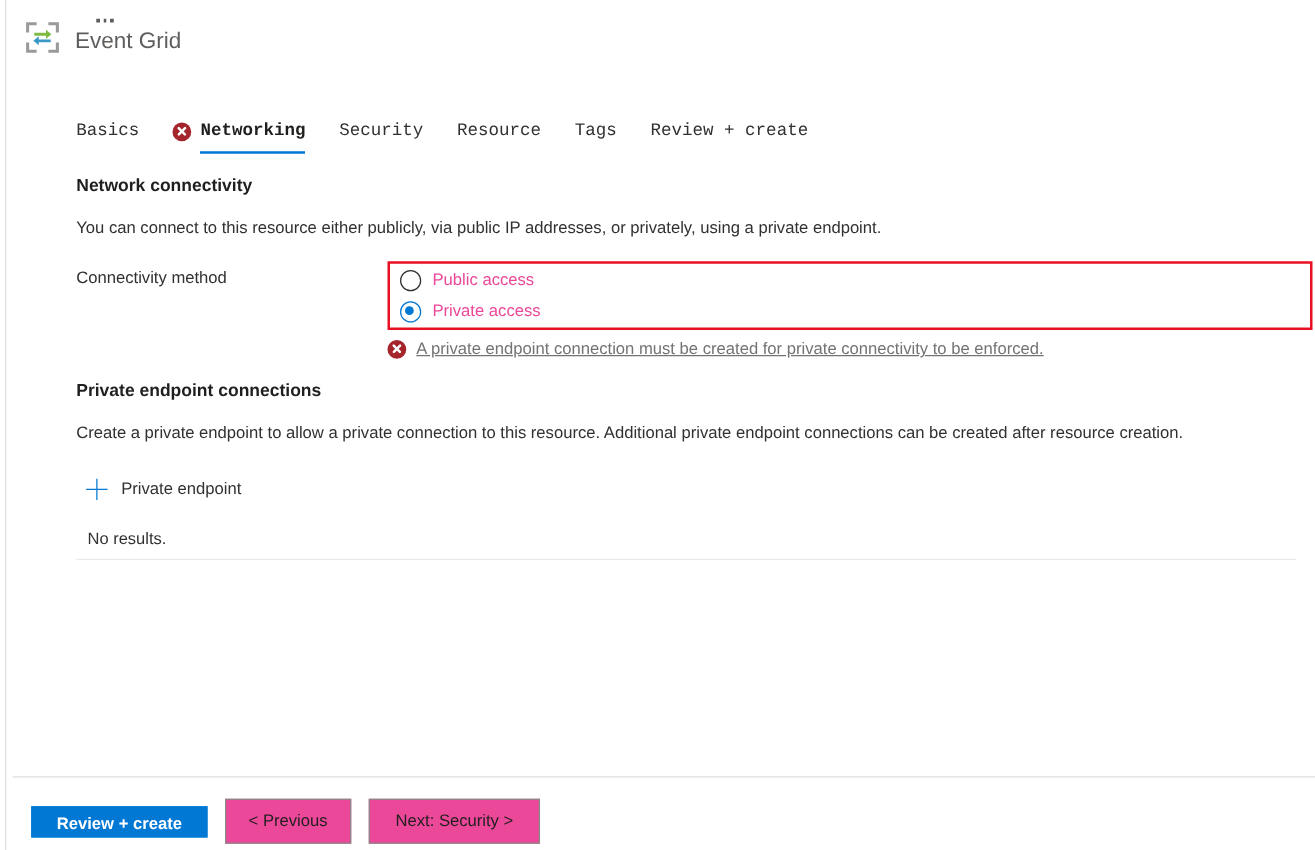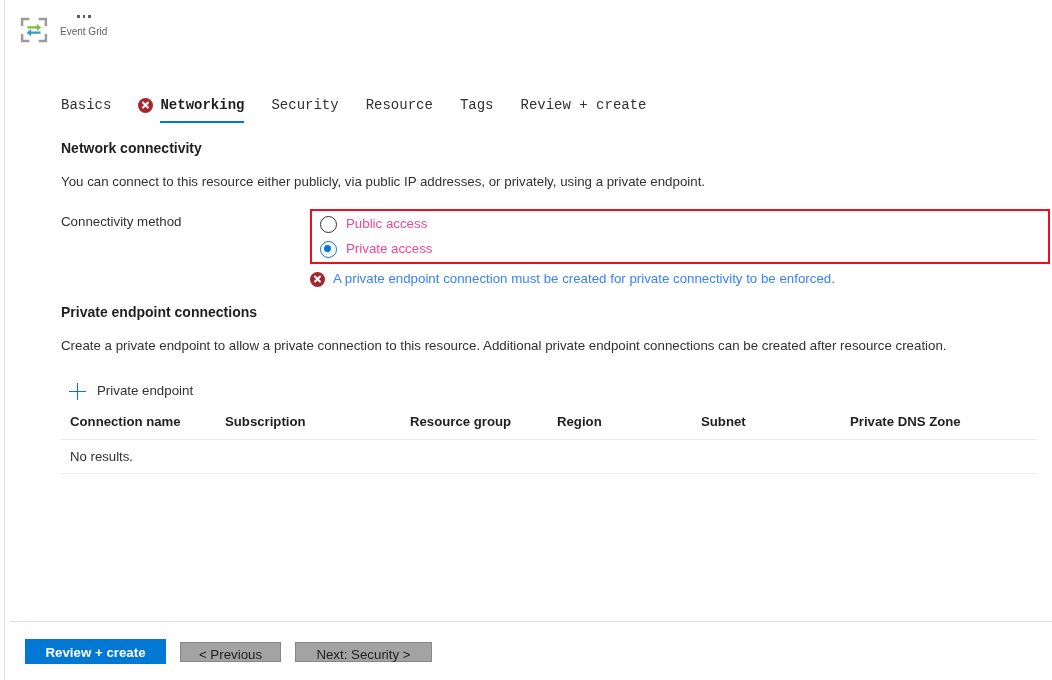--- a/index.html
+++ b/index.html
@@ -59,21 +59,21 @@
     gap: 3px;
     cursor: pointer;
     padding: 4px 2px;
   }
   .ellipsis-btn i {
     width: 2.5px; height: 2.5px;
     background: #605e5c;
     display: block;
   }
   .subtitle {
-    font-size: 10px;
+    font-size: 18px;
     color: #605e5c;
     margin-top: 2px;
     line-height: 16px;
     padding-left: 1px;
   }
 
   
   .tabs {
     position: absolute;
     left: 56px;
@@ -229,22 +229,23 @@
     top: 6.8px;
     width: 9px;
     height: 1.8px;
     background: #ffffff;
     border-radius: 1px;
   }
   .error-msg .err-icon::before { transform: rotate(45deg); }
   .error-msg .err-icon::after  { transform: rotate(-45deg); }
   .error-msg .err-text {
     font-size: 13.3px;
-    color: #3b82f6;
-    line-height: 18px;
+    color: #737373;
+    line-height: 18px;
+    text-decoration: underline;
   }
 
   
   .cmd-bar {
     position: absolute;
     left: 62px;
     top: 378px;
     display: flex;
     align-items: flex-end;
     cursor: pointer;
@@ -309,28 +310,28 @@
     position: absolute;
     left: 20px;
     top: 639px;
     display: flex;
     align-items: center;
     gap: 14px;
   }
   .btn {
     font-family: "Liberation Sans", sans-serif;
     font-size: 13.3px;
-    height: 20px;
+    height: 36px;
     line-height: 24px;
     box-sizing: border-box;
     text-align: center;
     cursor: pointer;
     padding: 0 12px;
     border: 1px solid #8a8886;
-    background: #a3a3a3;
+    background: #ec4899;
     color: #201f1e;
     white-space: nowrap;
   }
   .btn.primary {
     background: #0078d4;
     border-color: #0078d4;
     color: #ffffff;
     font-weight: 600;
     min-width: 141px;
     height: 25px;
@@ -416,28 +417,20 @@
     <div class="section-head" style="top:304px;">Private endpoint connections</div>
 
     <div class="body-text" style="top:337px;">Create a private endpoint to allow a private connection to this resource. Additional private endpoint connections can be created after resource creation.</div>
 
     <div class="cmd-bar">
       <span class="plus-icon"></span>
       <span class="cmd-label">Private endpoint</span>
     </div>
 
     <div class="table">
-      <div class="thead">
-        <div class="th" style="width:155px;padding-left:9px;">Connection name</div>
-        <div class="th" style="width:185px;">Subscription</div>
-        <div class="th" style="width:147px;">Resource group</div>
-        <div class="th" style="width:144px;">Region</div>
-        <div class="th" style="width:149px;">Subnet</div>
-        <div class="th" style="width:160px;">Private DNS Zone</div>
-      </div>
       <div class="trow">
         <div class="cell">No results.</div>
       </div>
     </div>
 
   </div>
 
   <div class="footer-sep"></div>
   <div class="footer">
     <button class="btn primary">Review + create</button>

